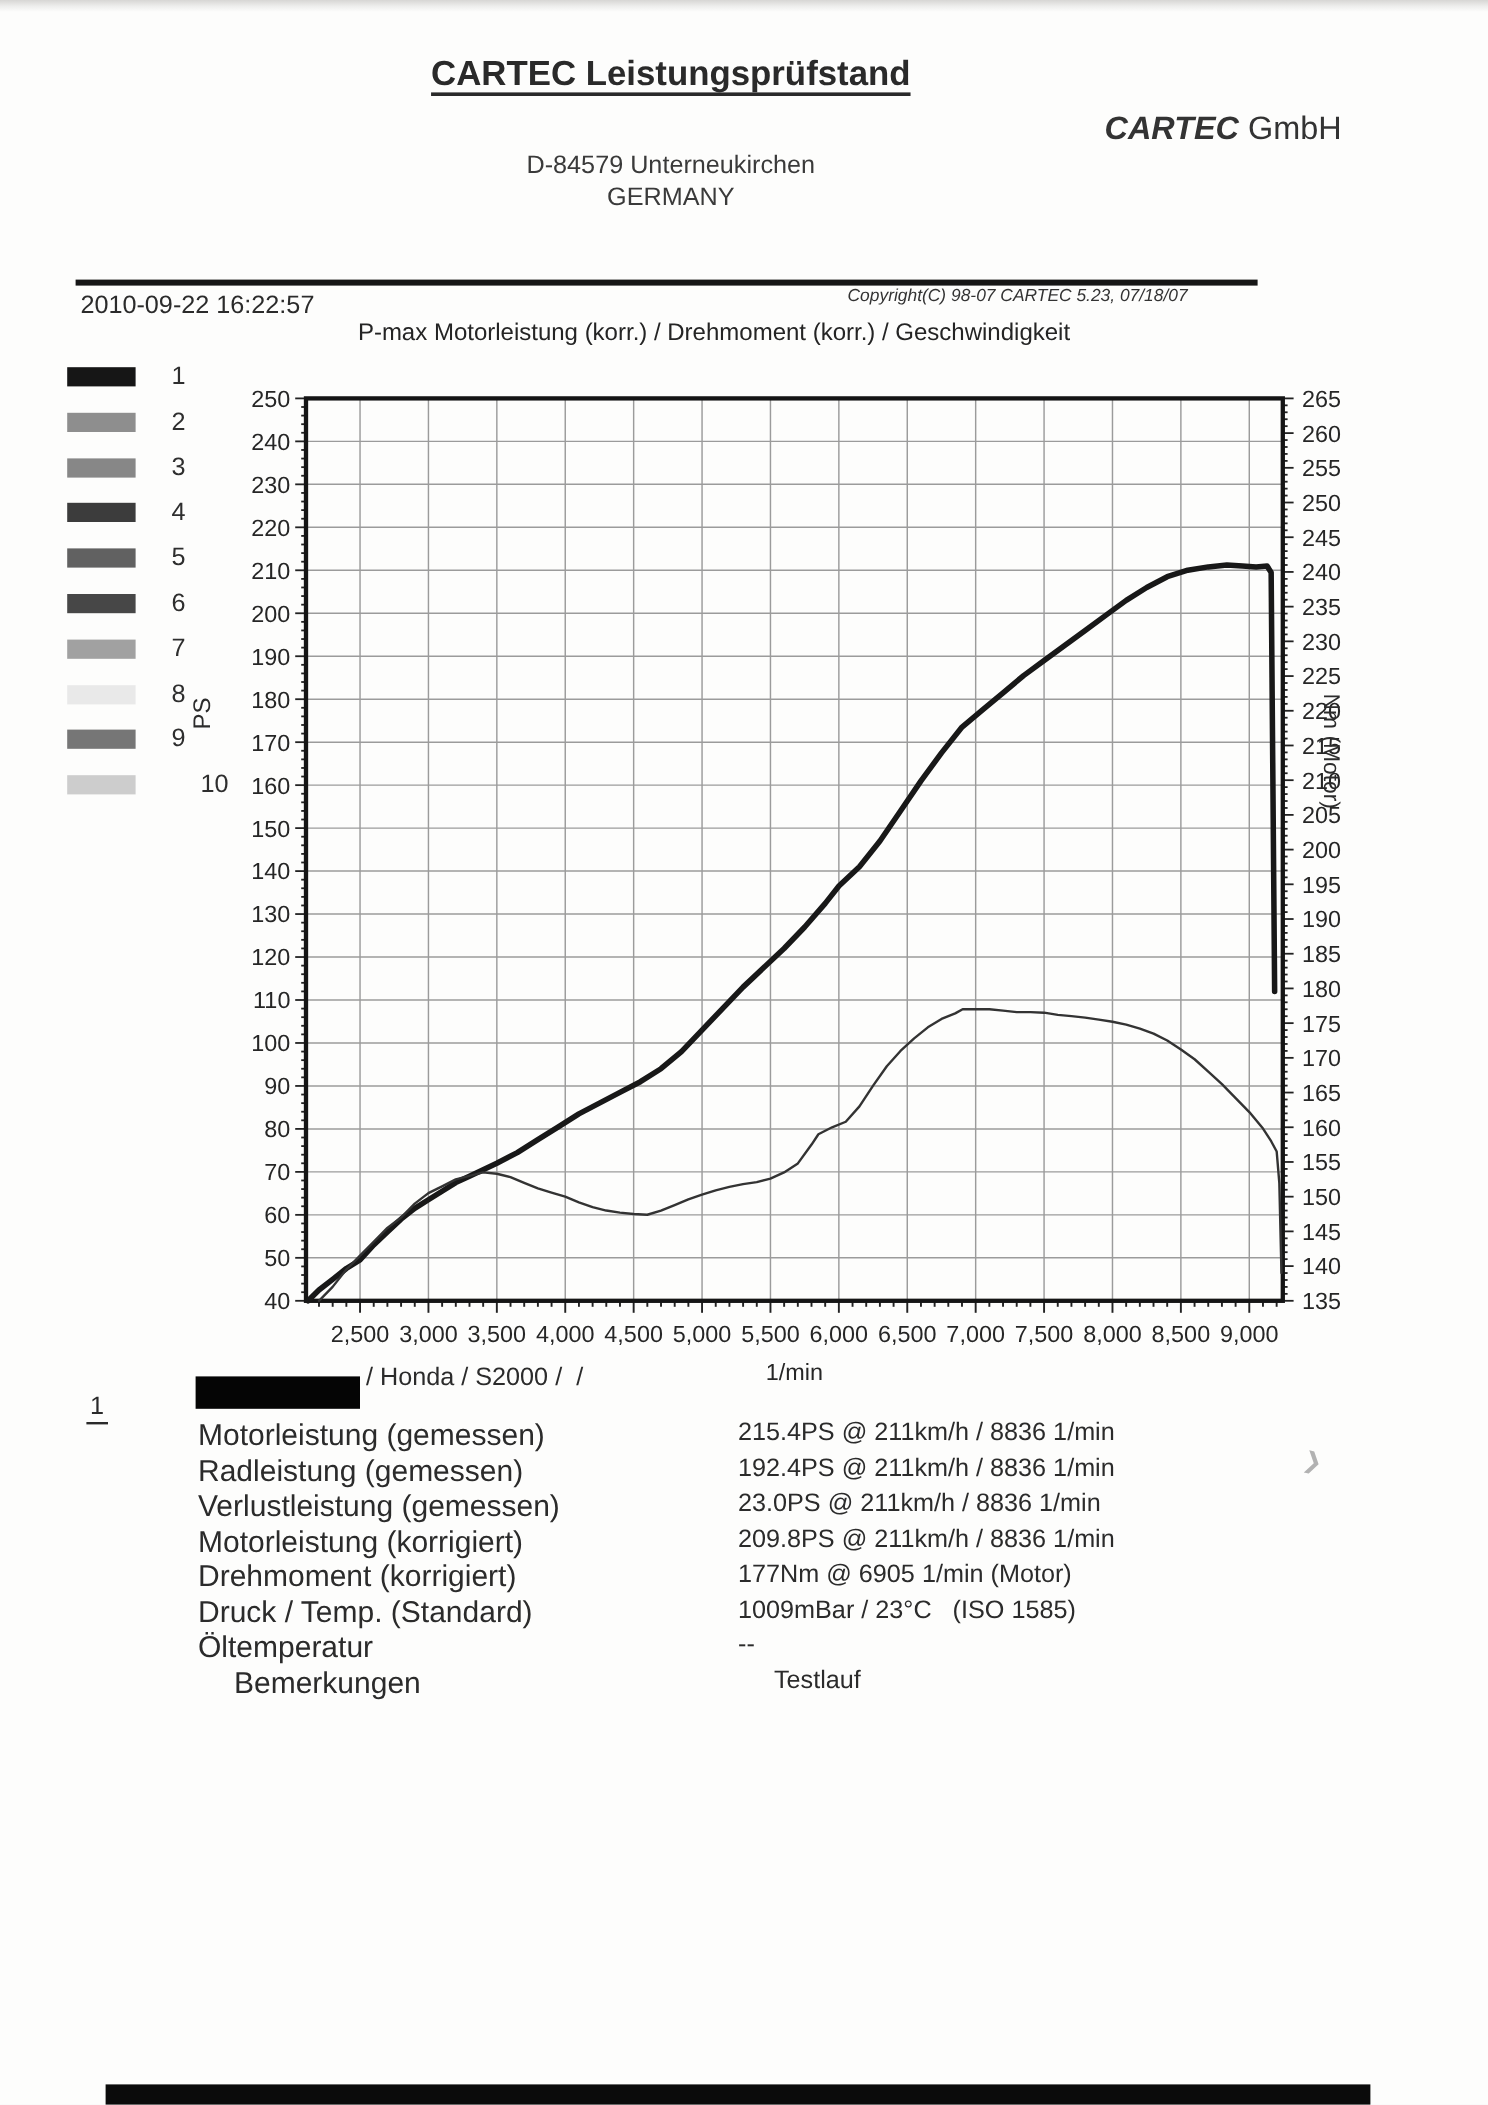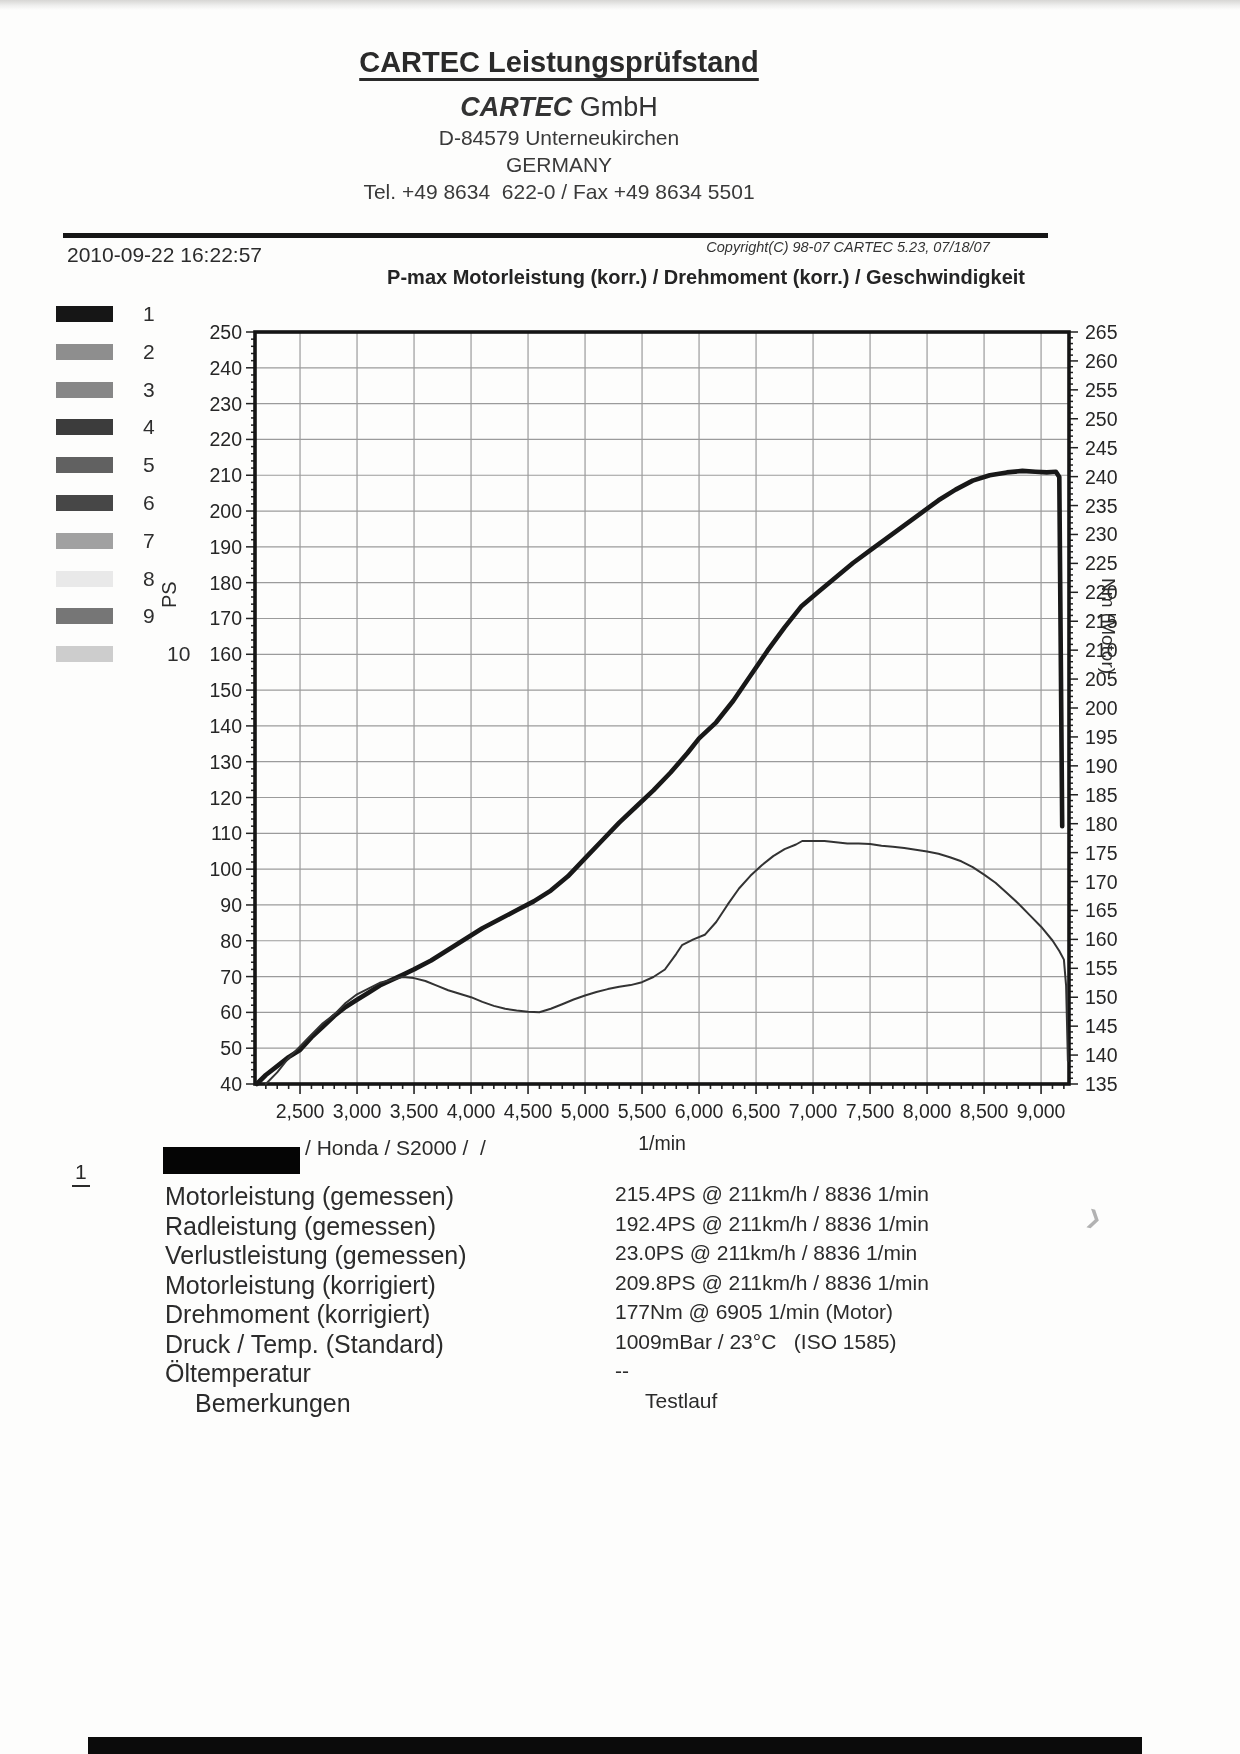--- a/index.html
+++ b/index.html
@@ -6,30 +6,30 @@
   html,body { width:1240px; height:1754px; }
   body { background:#e9e9e9; font-family:"Liberation Sans", sans-serif; }
   .page { position:absolute; left:0; top:0; width:1240px; height:1754px;
           background:#fdfdfc; color:#1e1e1e; overflow:hidden; }
   .top-noise { position:absolute; left:0; top:0; width:1240px; height:10px;
           background:linear-gradient(#d7d6d4, #efefee 55%, #fdfdfc); }
   
   .header { position:absolute; left:0; top:46px; width:1118px; text-align:center; }
   .h-title { font-size:29px; font-weight:bold; color:#2a2a2a;
              text-decoration:underline; text-decoration-thickness:2.5px; text-underline-offset:6px; }
-  .h-company { margin-top:13px; font-size:27px; color:#333; }
+  .h-company { margin-top:13px; font-size:27px; color:#333;text-align:right; }
   .h-company .b { font-weight:bold; font-style:italic; }
   .h-line { margin-top:3px; font-size:21px; color:#3a3a3a; white-space:pre; }
   
   .rule { position:absolute; left:63px; top:233px; width:985px; height:5px; background:#161616; }
   .meta-date { position:absolute; left:67px; top:243px; font-size:21px; color:#2b2b2b; }
   .meta-copy { position:absolute; left:648px; top:239px; width:400px; text-align:center;
                font-size:14.5px; font-style:italic; color:#333; }
-  .chart-title { position:absolute; left:165px; top:266px; width:860px; text-align:right;
-                 font-size:20px; font-weight:bold; color:#242424; }
+  .chart-title { position:absolute; left:165px; top:266px; width:860px; text-align:center;
+                 font-size:20px; font-weight:normal; color:#242424; }
   
   .legend { position:absolute; left:56px; top:303px; }
   .lg-item { position:absolute; left:0; height:22px; display:flex; align-items:center; }
   .lg-swatch { width:57px; height:16px; }
   .lg-num { margin-left:30px; font-size:21px; color:#2e2e2e; }
   
   .chart-svg { position:absolute; left:165px; top:290px; }
   .axis-ps { position:absolute; left:158px; top:608px; font-size:20px; color:#2c2c2c;
              transform:rotate(-90deg); transform-origin:left top; }
   .axis-nm { position:absolute; left:1119px; top:578px; font-size:19px; color:#2c2c2c;
@@ -52,21 +52,20 @@
 <body>
 
 <div class="page">
   <div class="top-noise"></div>
 
   <div class="header">
     <div class="h-title">CARTEC Leistungsprüfstand</div>
     <div class="h-company"><span class="b">CARTEC</span><span> GmbH</span></div>
     <div class="h-line">D-84579 Unterneukirchen</div>
     <div class="h-line">GERMANY</div>
-    <div class="h-line">Tel. +49 8634  622-0 / Fax +49 8634 5501</div>
   </div>
 
   <div class="rule"></div>
   <div class="meta-date">2010-09-22 16:22:57</div>
   <div class="meta-copy">Copyright(C) 98-07 CARTEC 5.23, 07/18/07</div>
   <div class="chart-title">P-max Motorleistung (korr.) / Drehmoment (korr.) / Geschwindigkeit</div>
 
   <div class="legend">
       <div class="lg-item" style="top: 0px;">
         <div class="lg-swatch" style="background: rgb(22, 22, 22);"></div>

